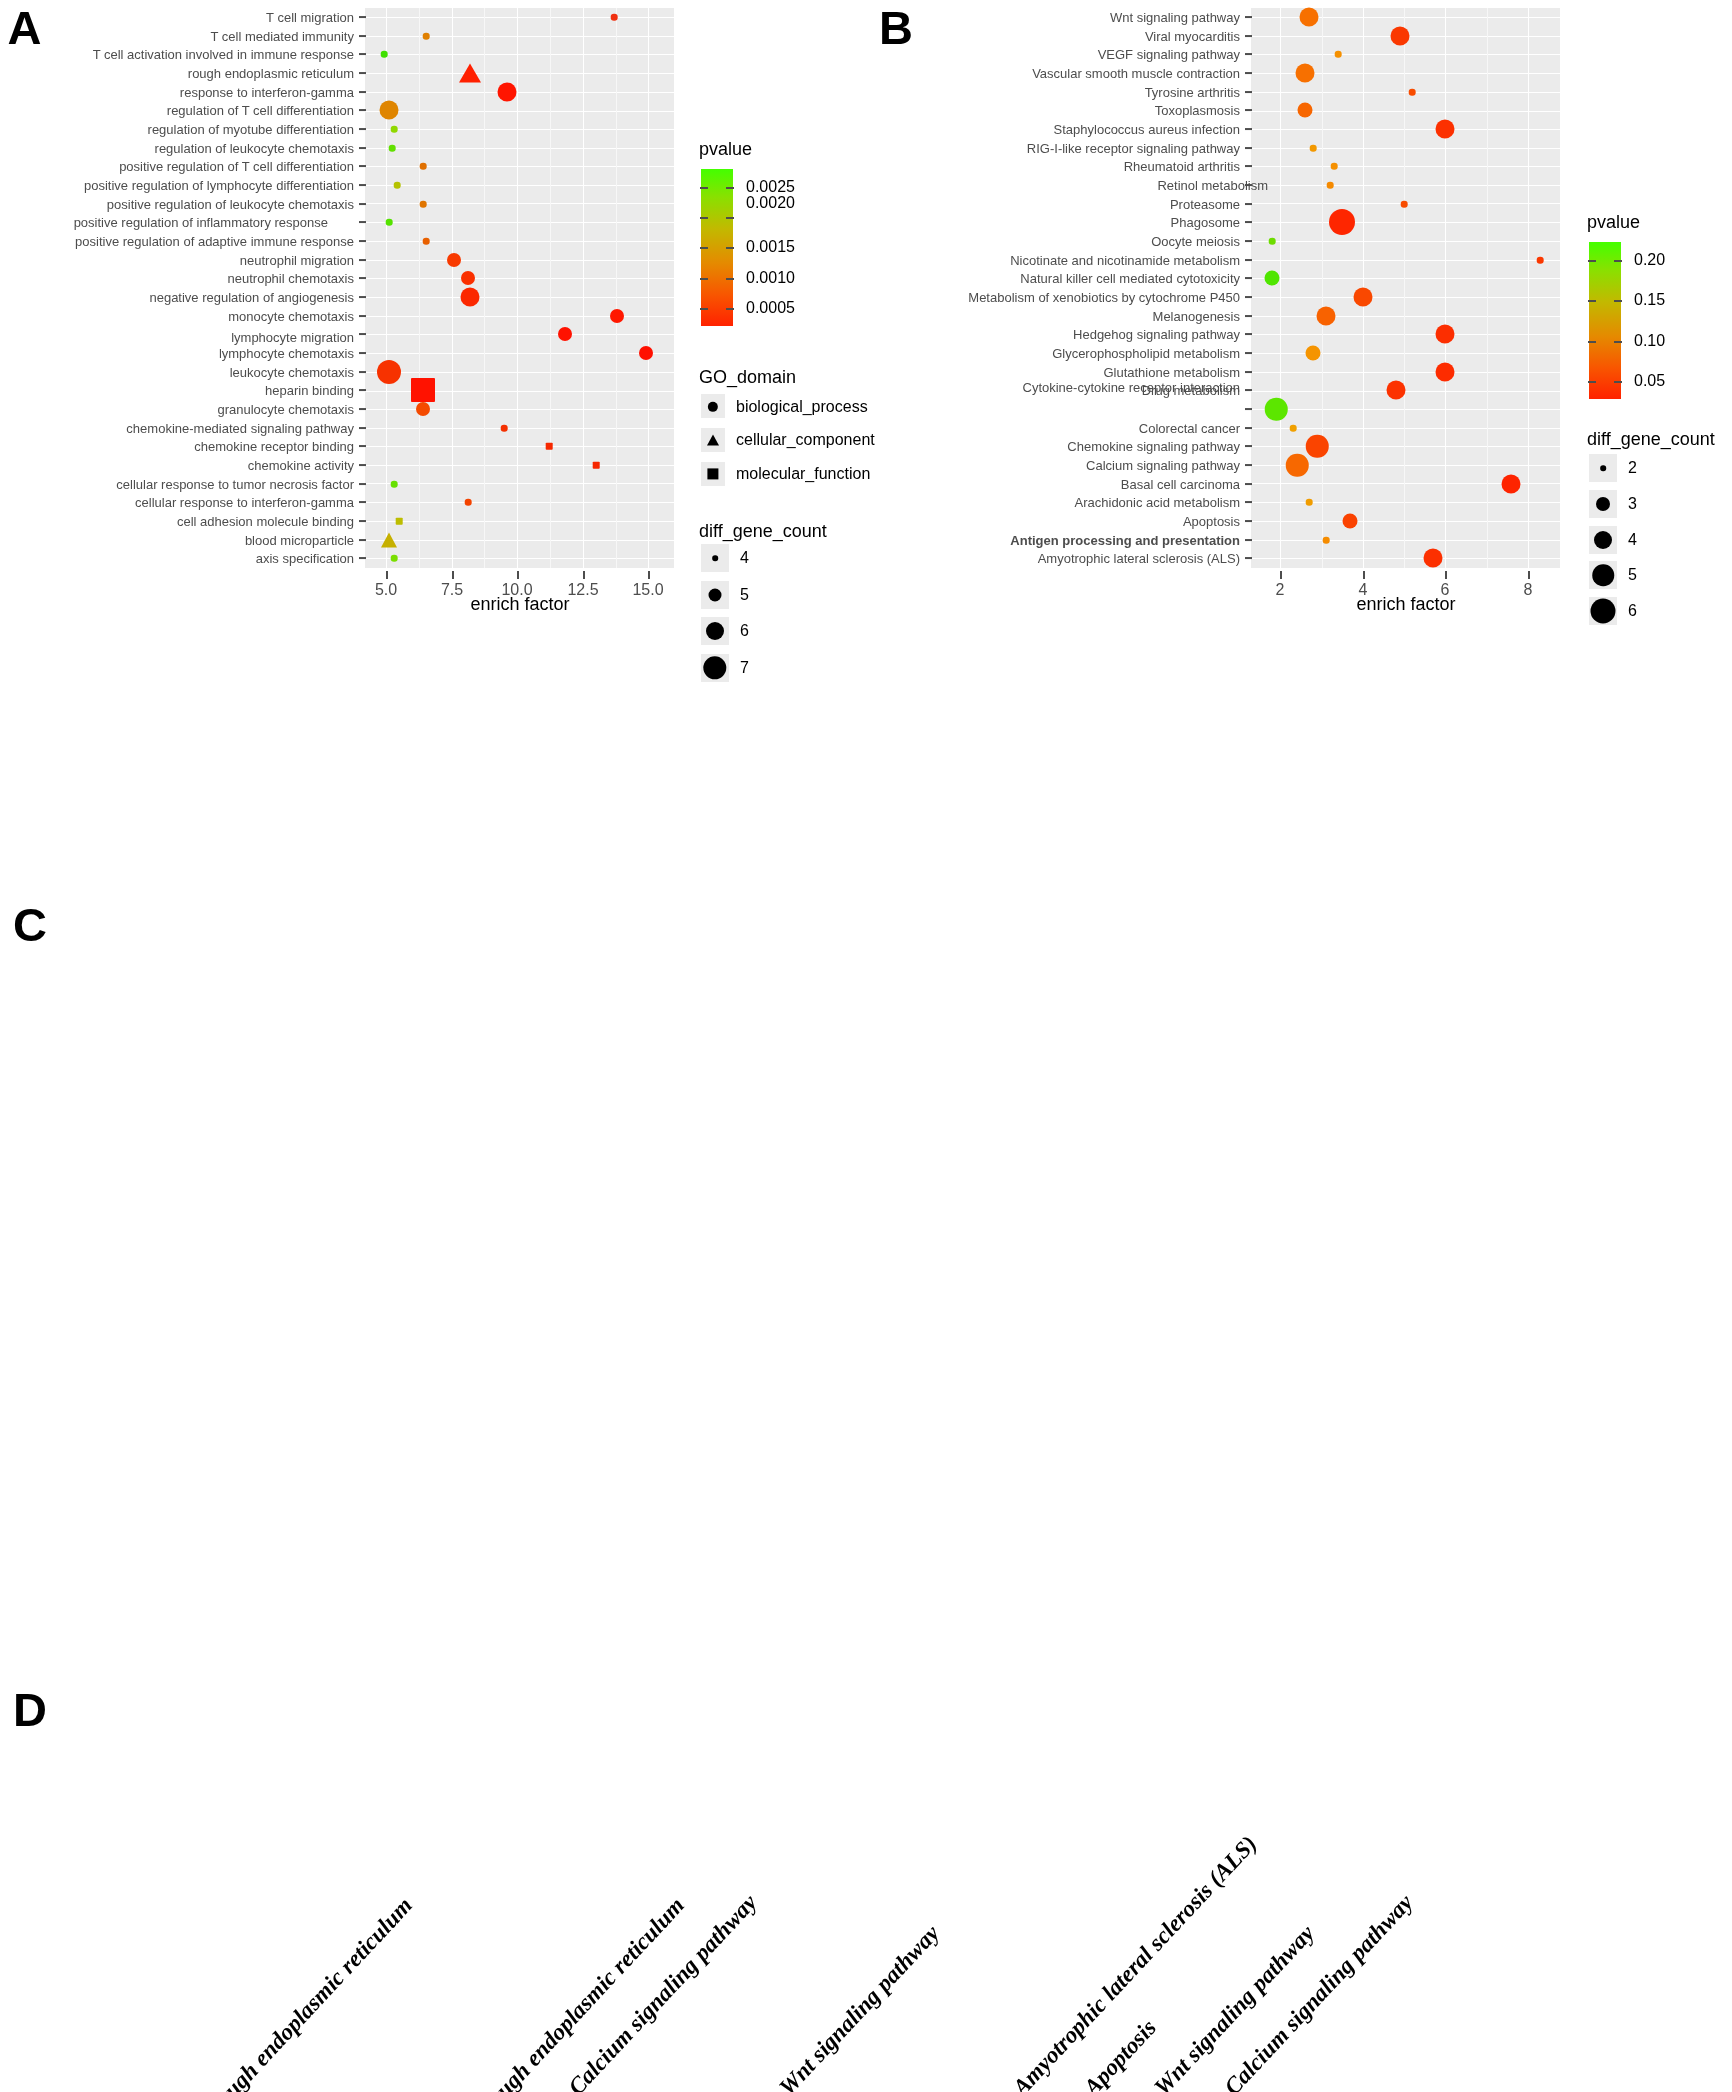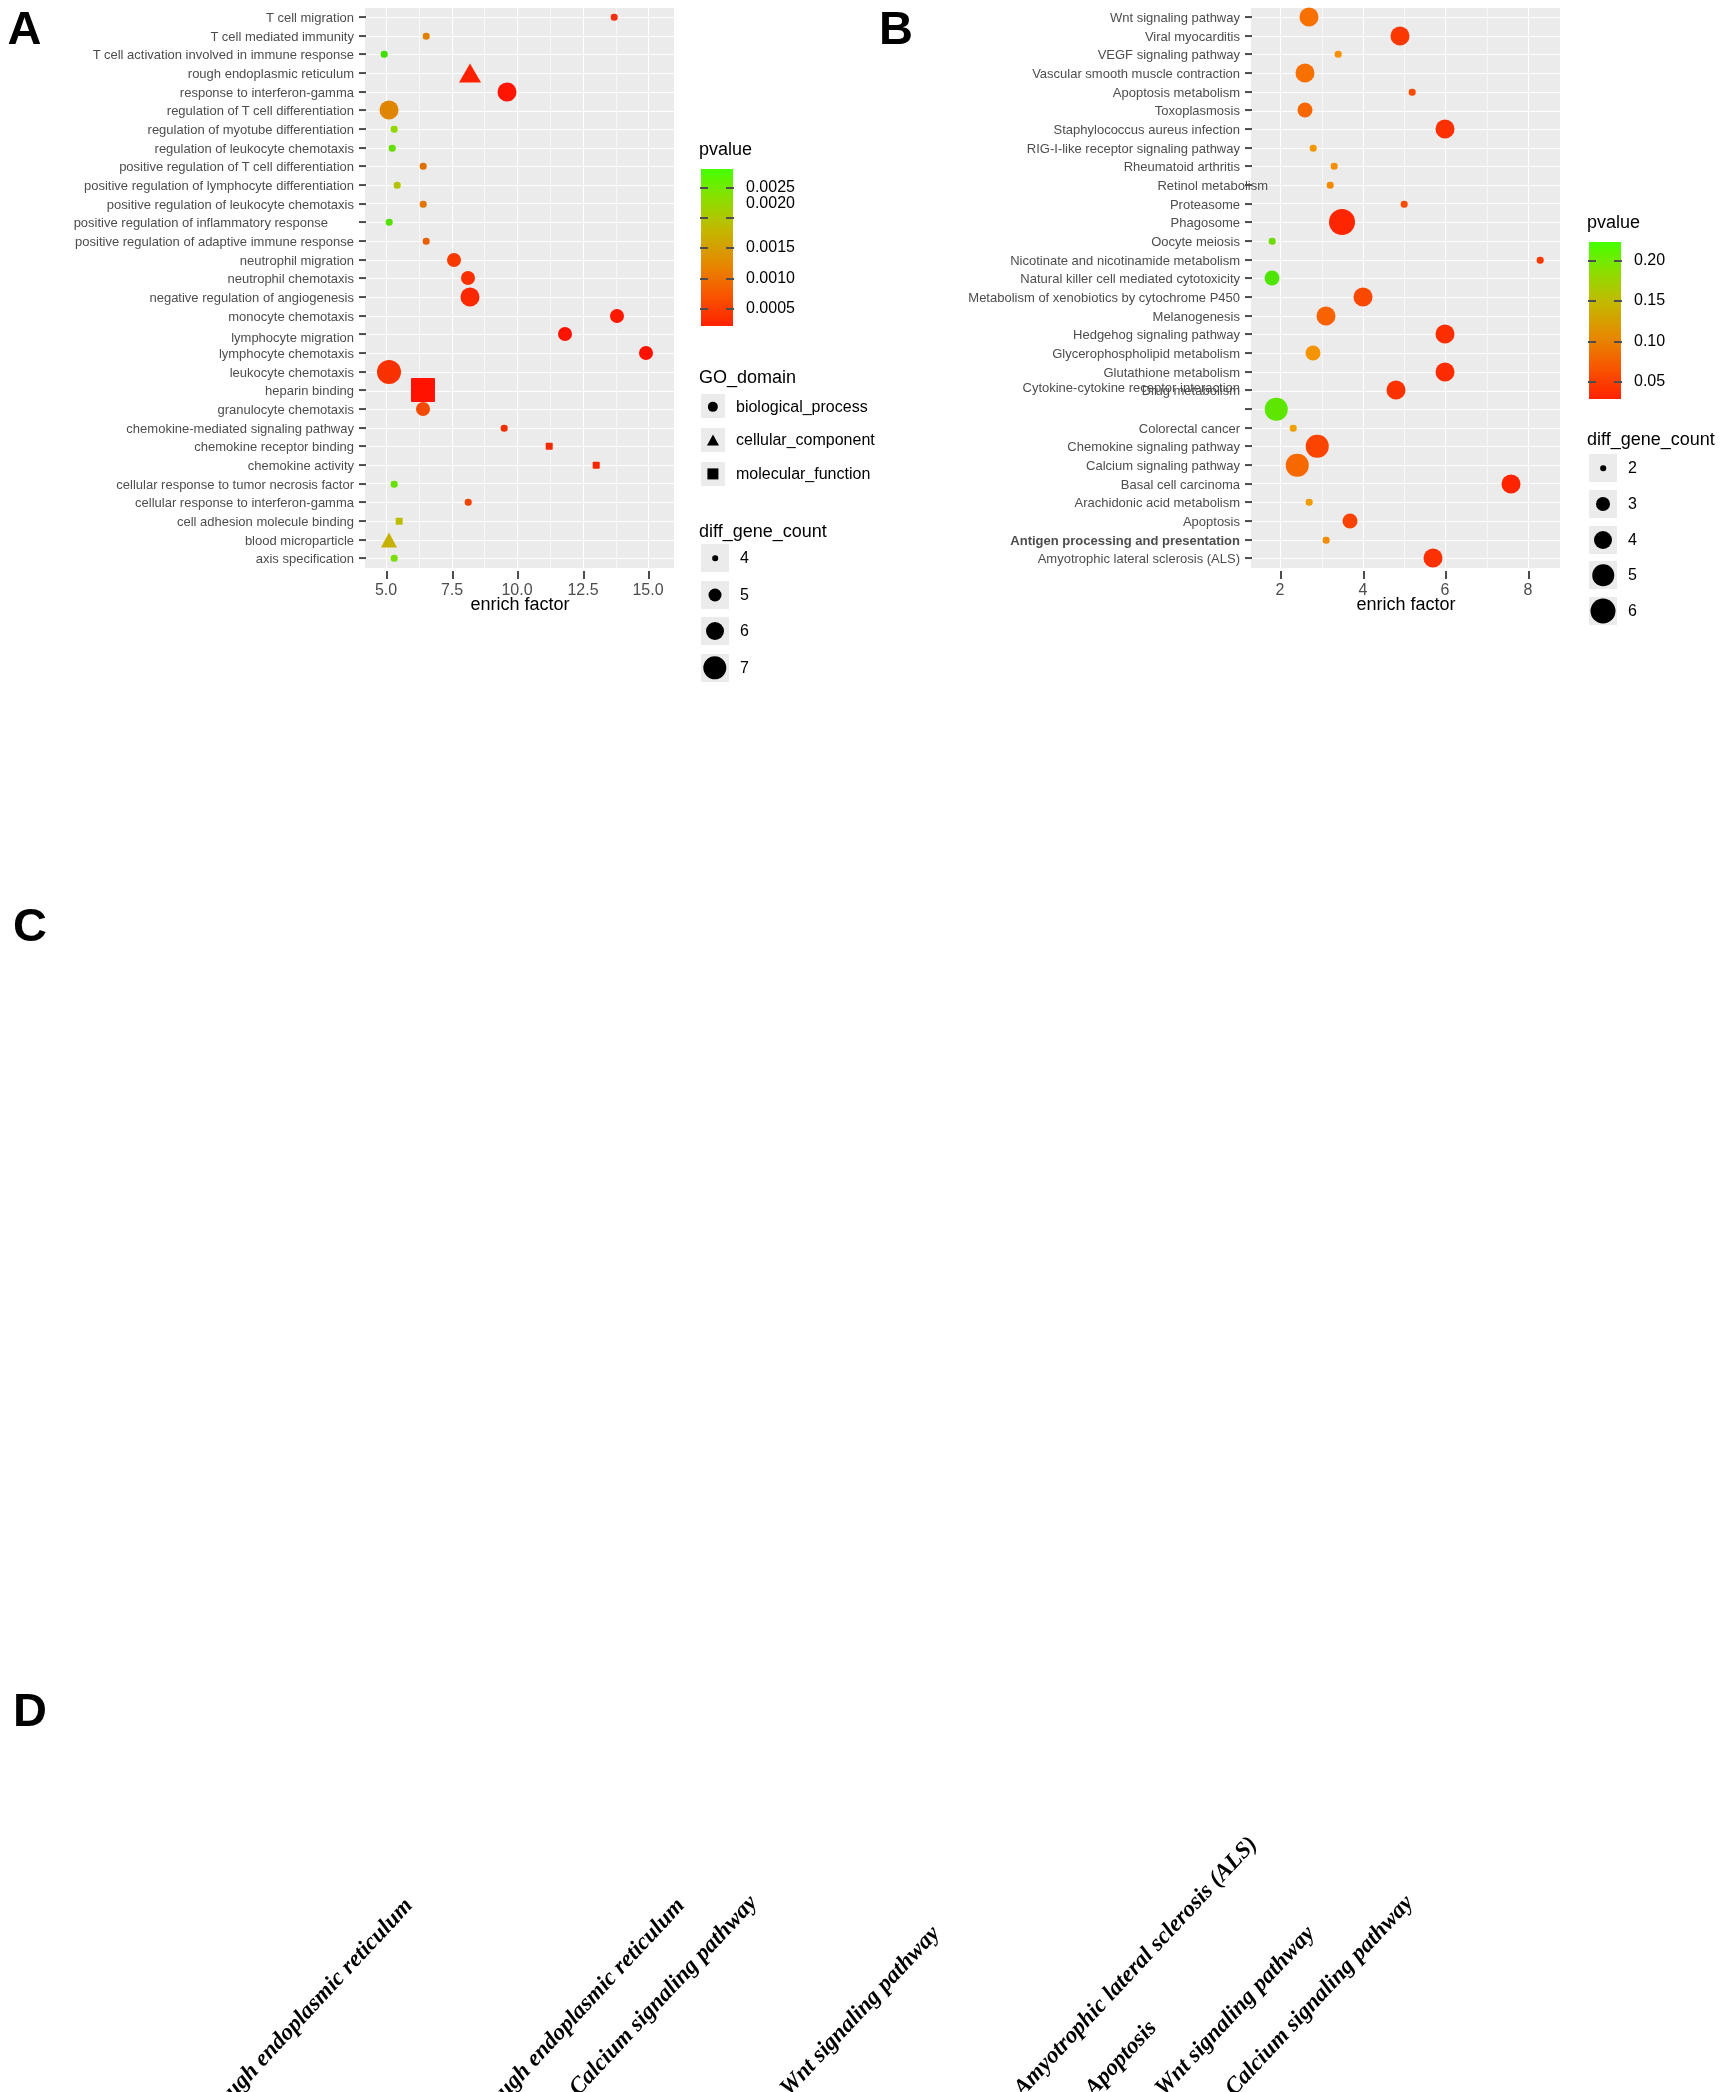--- a/index.html
+++ b/index.html
@@ -321,21 +321,21 @@
     </div>
   <div id="yaxisB">
       <div class="dp-ylab" style="right:492px;top:17px;">Wnt signaling pathway</div>
       <div class="dp-ytick" style="left:374px;top:17px;"></div>
       <div class="dp-ylab" style="right:492px;top:36px;">Viral myocarditis</div>
       <div class="dp-ytick" style="left:374px;top:36px;"></div>
       <div class="dp-ylab" style="right:492px;top:54px;">VEGF signaling pathway</div>
       <div class="dp-ytick" style="left:374px;top:54px;"></div>
       <div class="dp-ylab" style="right:492px;top:73px;">Vascular smooth muscle contraction</div>
       <div class="dp-ytick" style="left:374px;top:73px;"></div>
-      <div class="dp-ylab" style="right:492px;top:92px;">Apoptosis metabolism</div>
+      <div class="dp-ylab" style="right:492px;top:92px;">Tyrosine arthritis</div>
       <div class="dp-ytick" style="left:374px;top:92px;"></div>
       <div class="dp-ylab" style="right:492px;top:110px;">Toxoplasmosis</div>
       <div class="dp-ytick" style="left:374px;top:110px;"></div>
       <div class="dp-ylab" style="right:492px;top:129px;">Staphylococcus aureus infection</div>
       <div class="dp-ytick" style="left:374px;top:129px;"></div>
       <div class="dp-ylab" style="right:492px;top:148px;">RIG-I-like receptor signaling pathway</div>
       <div class="dp-ytick" style="left:374px;top:148px;"></div>
       <div class="dp-ylab" style="right:492px;top:166px;">Rheumatoid arthritis</div>
       <div class="dp-ytick" style="left:374px;top:166px;"></div>
       <div class="dp-ylab" style="right:464px;top:185px;">Retinol metabolism</div>

